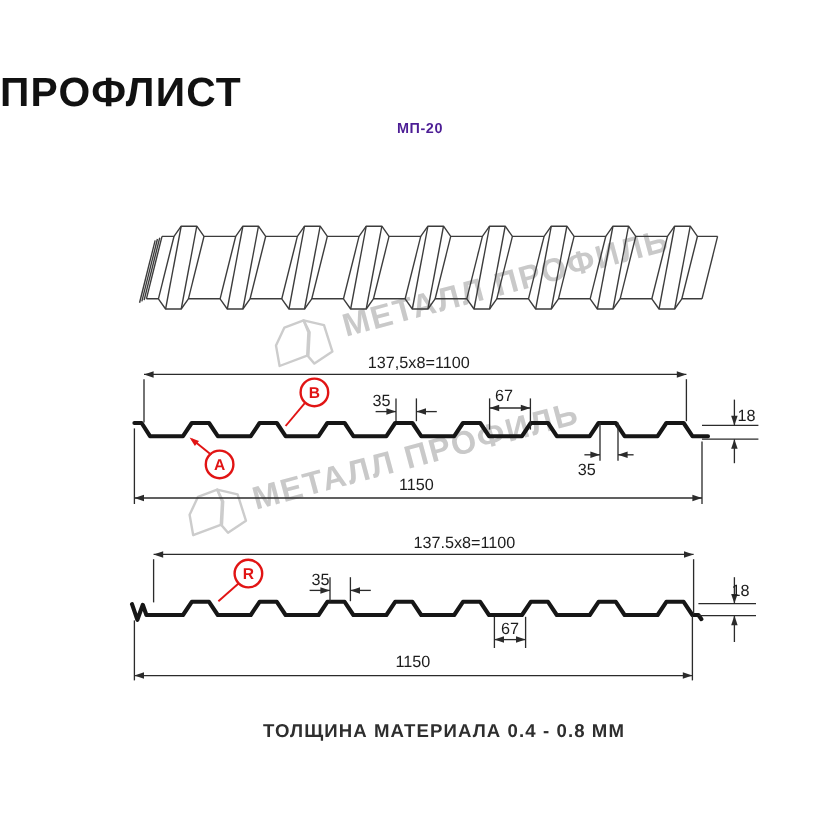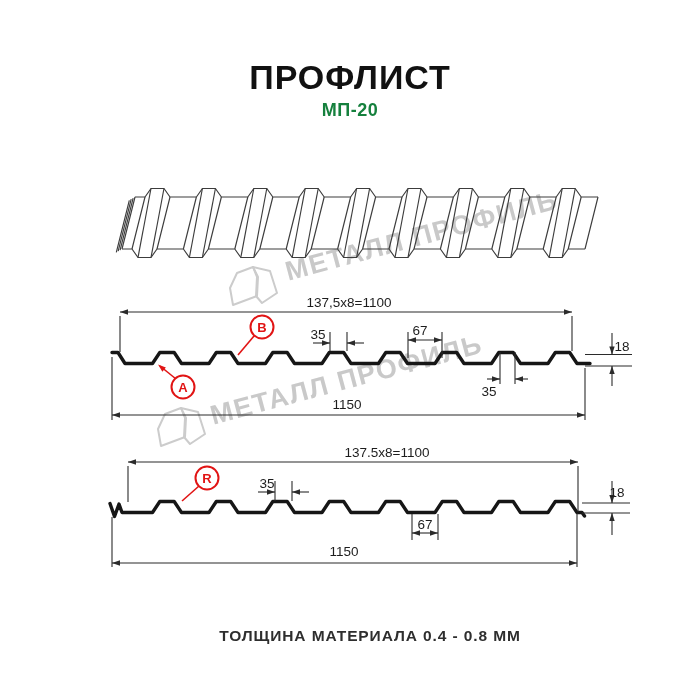--- a/index.html
+++ b/index.html
@@ -1,22 +1,22 @@
 <!DOCTYPE html>
 <html><head>
 <meta charset="utf-8">
 <style>
   html,body{margin:0;padding:0;background:#fff;}
   #canvas{position:relative;width:700px;height:700px;background:#fff;overflow:hidden;
           font-family:"Liberation Sans",sans-serif;}
-  .ttl{position:absolute;left:0;right:0;top:58px;text-align:center;z-index:3;
+  .ttl{position:absolute;left:0;right:0;top:58px;text-align:left;z-index:3;
        font-size:34px;font-weight:bold;letter-spacing:1px;color:#111;}
   .sub{position:absolute;left:0;right:0;top:100px;text-align:center;z-index:3;
-       font-size:18px;font-weight:bold;letter-spacing:.5px;color:#15803d;}
-  .cap{position:absolute;left:0;right:0;top:627px;text-align:center;z-index:3;
+       font-size:12px;font-weight:bold;letter-spacing:.5px;color:#4c1d95;}
+  .cap{position:absolute;left:0;right:0;top:601px;text-align:center;z-index:3;
        font-size:15.5px;font-weight:bold;letter-spacing:.9px;color:#2e2e2e;padding-left:40px;}
   .lbl{position:absolute;transform:translate(-50%,-50%);z-index:3;font-size:13.5px;
        color:#1d1d1d;white-space:nowrap;}
   .circ{position:absolute;transform:translate(-50%,-50%);z-index:4;width:21px;height:21px;
         border:2.3px solid #e11414;border-radius:50%;color:#e11414;font-size:13px;
         font-weight:bold;display:flex;align-items:center;justify-content:center;}
   .wm-text{position:absolute;z-index:1;color:#c9c9c9;font-size:27px;font-weight:bold;
            letter-spacing:1.5px;white-space:nowrap;transform-origin:0 50%;
            transform:rotate(-15deg);}
   svg#lw{position:absolute;left:0;top:0;z-index:2;}

